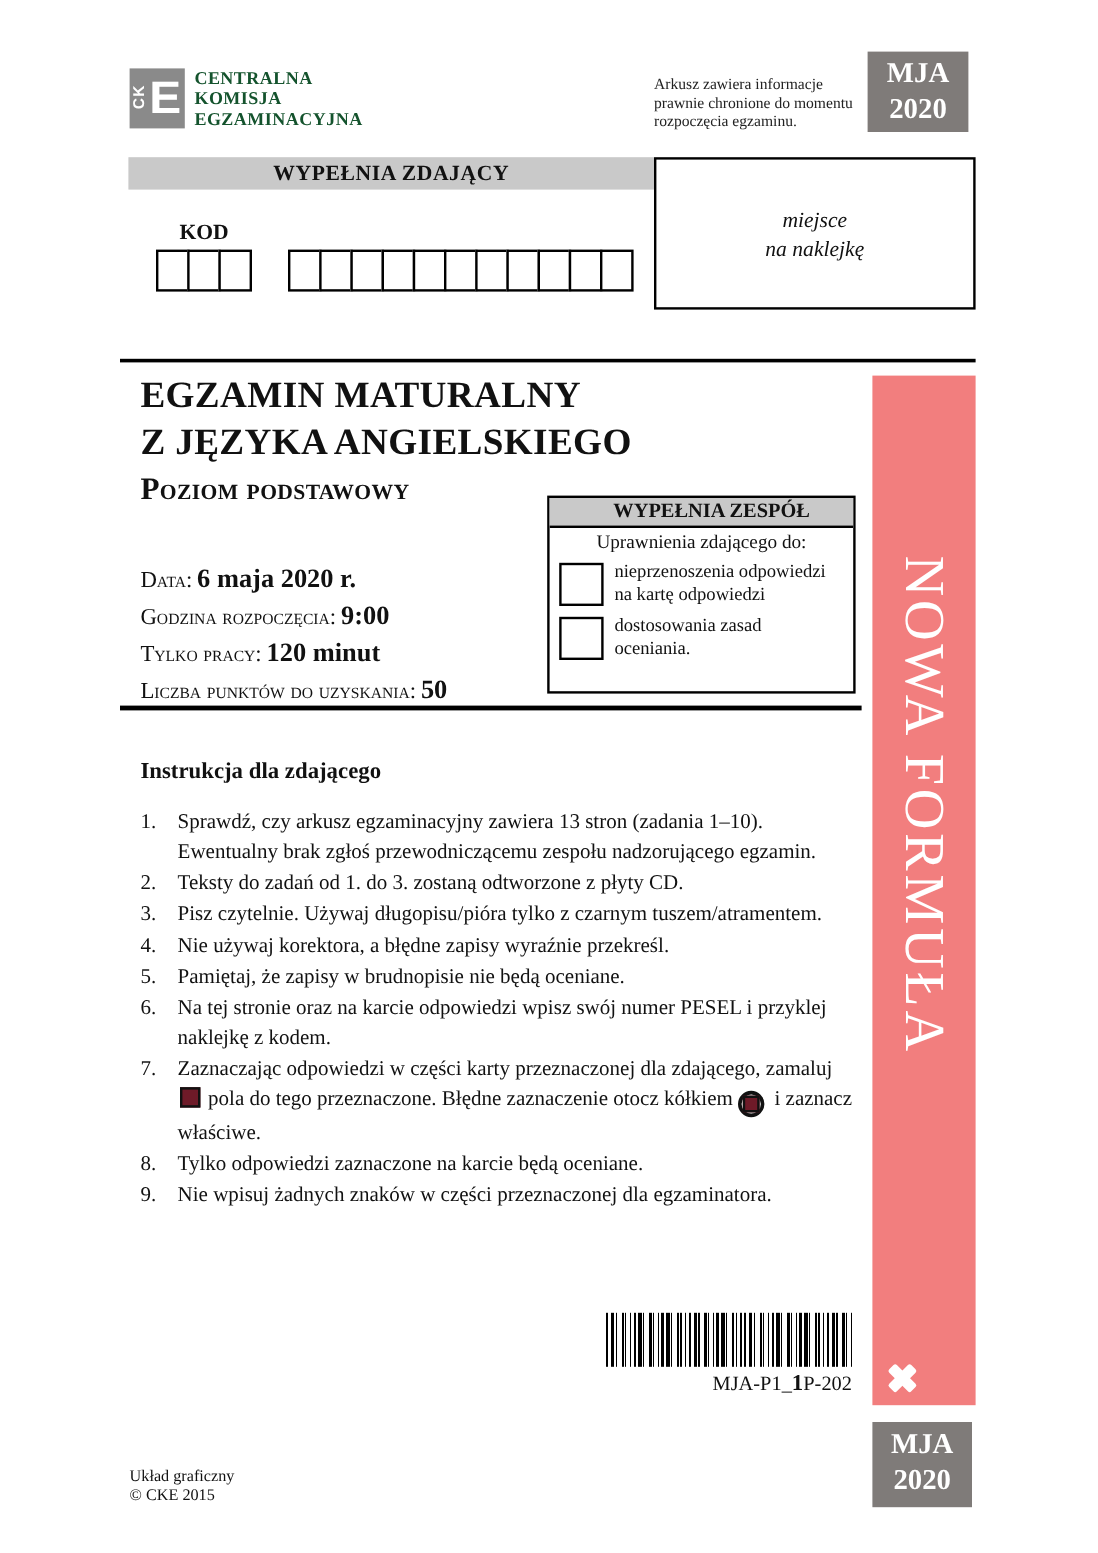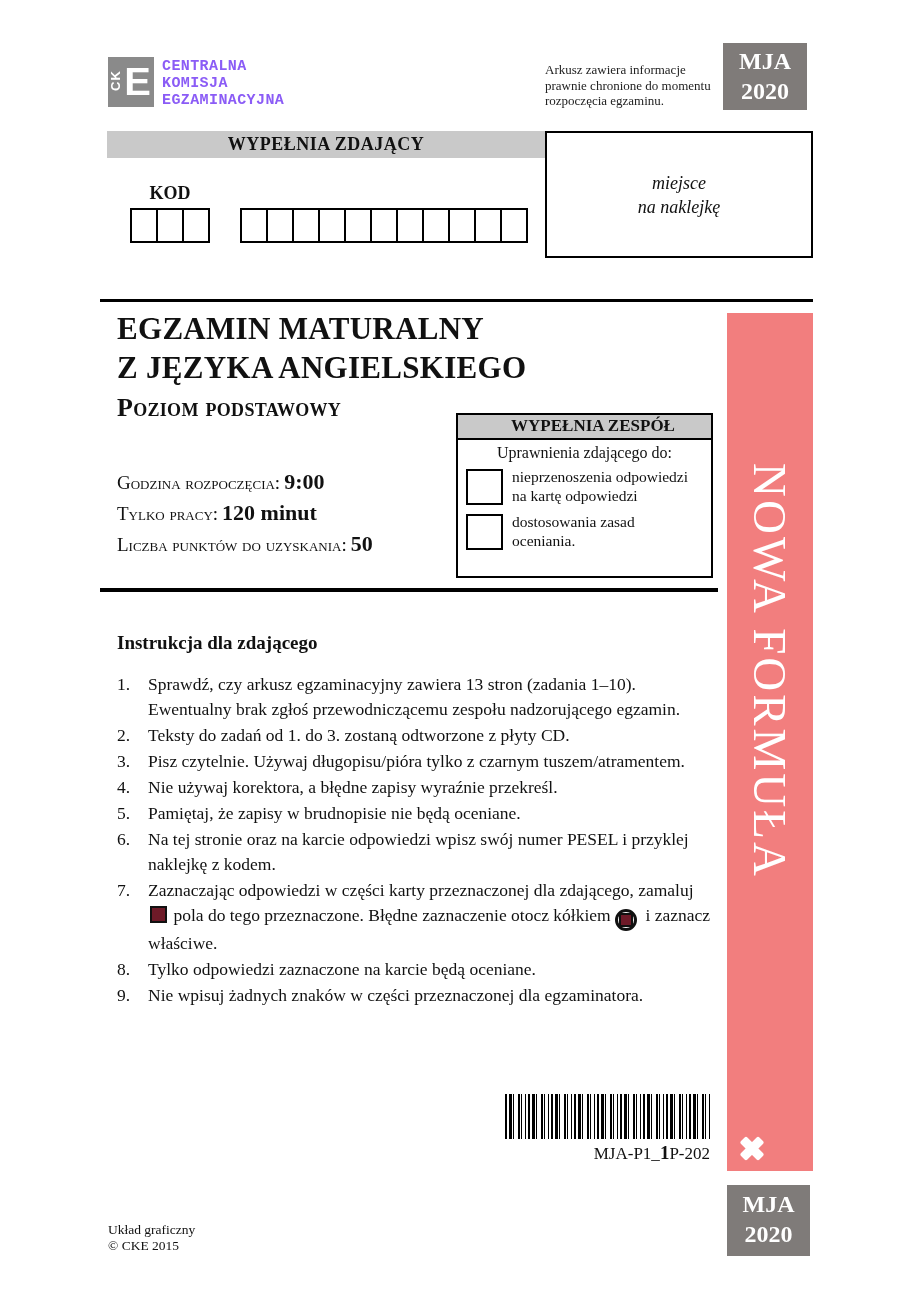--- a/index.html
+++ b/index.html
@@ -7,22 +7,22 @@
     position:relative;width:915px;height:1294px;background:#ffffff;
     font-family:"Liberation Serif", serif;color:#111;overflow:hidden;
   }
   
   .logo-mark{position:absolute;left:108px;top:57px;width:46px;height:50px;background:#8a8a8a;}
   .logo-ck{position:absolute;left:-1px;top:7px;width:18px;height:36px;color:#fff;
     font-family:"Liberation Sans",sans-serif;font-weight:bold;font-size:13px;
     transform:rotate(-90deg);transform-origin:center;letter-spacing:1px;text-align:center;line-height:36px;}
   .logo-e{position:absolute;right:4px;top:4px;color:#fff;font-family:"Liberation Sans",sans-serif;
     font-weight:bold;font-size:38px;line-height:42px;transform:scaleX(1.05);}
-  .logo-text{position:absolute;left:162px;top:58px;font-family:Liberation Mono, monospace;
-    font-weight:bold;font-size:15px;line-height:17px;color:#8b5cf6;letter-spacing:0.4px;}
+  .logo-text{position:absolute;left:162px;top:58px;font-family:Liberation Serif, serif;
+    font-weight:bold;font-size:15px;line-height:17px;color:#14532d;letter-spacing:0.4px;}
   .legal{position:absolute;left:545px;top:62px;width:190px;font-size:13px;line-height:15.5px;color:#222;}
   .badge{position:absolute;background:#7f7b79;color:#fff;text-align:center;
     font-weight:bold;font-size:24px;line-height:30px;}
   .badge-top{left:723px;top:43px;width:84px;height:67px;padding-top:3px;box-sizing:border-box;}
   .badge-bottom{left:727px;top:1185px;width:83px;height:71px;padding-top:4px;box-sizing:border-box;}
   
   .fill-bar{position:absolute;left:107px;top:131px;width:438px;height:27px;background:#c9c9c9;
     text-align:center;font-weight:bold;font-size:18px;line-height:27px;letter-spacing:0.5px;}
   .kod-label{position:absolute;left:130px;top:183px;width:80px;text-align:center;font-weight:bold;font-size:18px;}
   .pesel-label{position:absolute;left:240px;top:183px;width:288px;text-align:center;font-weight:bold;font-size:18px;}
@@ -160,20 +160,24 @@
     <div class="sup-row">
       <span class="sup-checkbox"></span>
       <div class="sup-opt-text">
         <div>dostosowania zasad</div>
         <div>oceniania.</div>
       </div>
     </div>
   </div>
 
   <div class="details">
+    <div class="detail-row">
+      <span class="detail-label">Data:</span>
+      <span class="detail-value">6 maja 2020 r.</span>
+    </div>
     <div class="detail-row">
       <span class="detail-label">Godzina rozpoczęcia:</span>
       <span class="detail-value">9:00</span>
     </div>
     <div class="detail-row">
       <span class="detail-label">Tylko pracy:</span>
       <span class="detail-value">120 minut</span>
     </div>
     <div class="detail-row">
       <span class="detail-label">Liczba punktów do uzyskania:</span>

